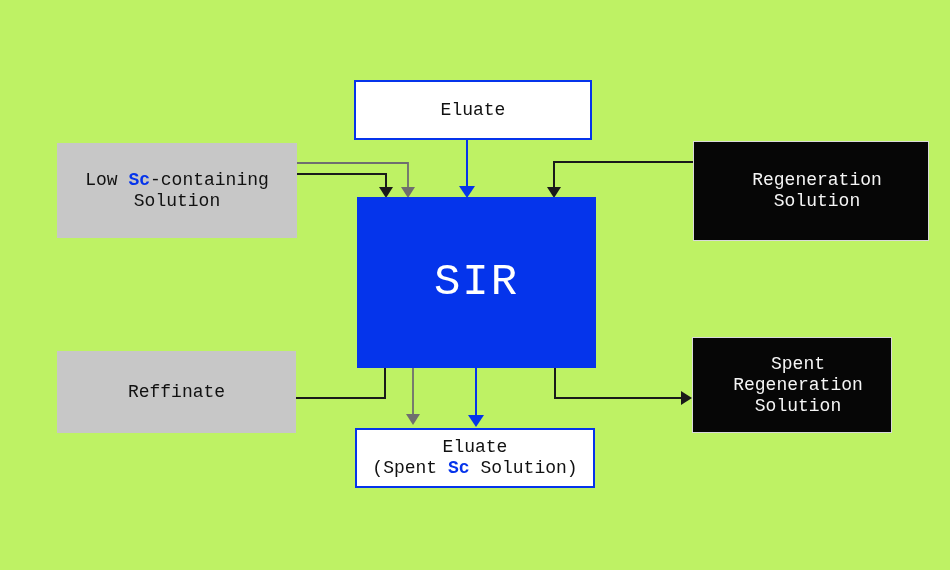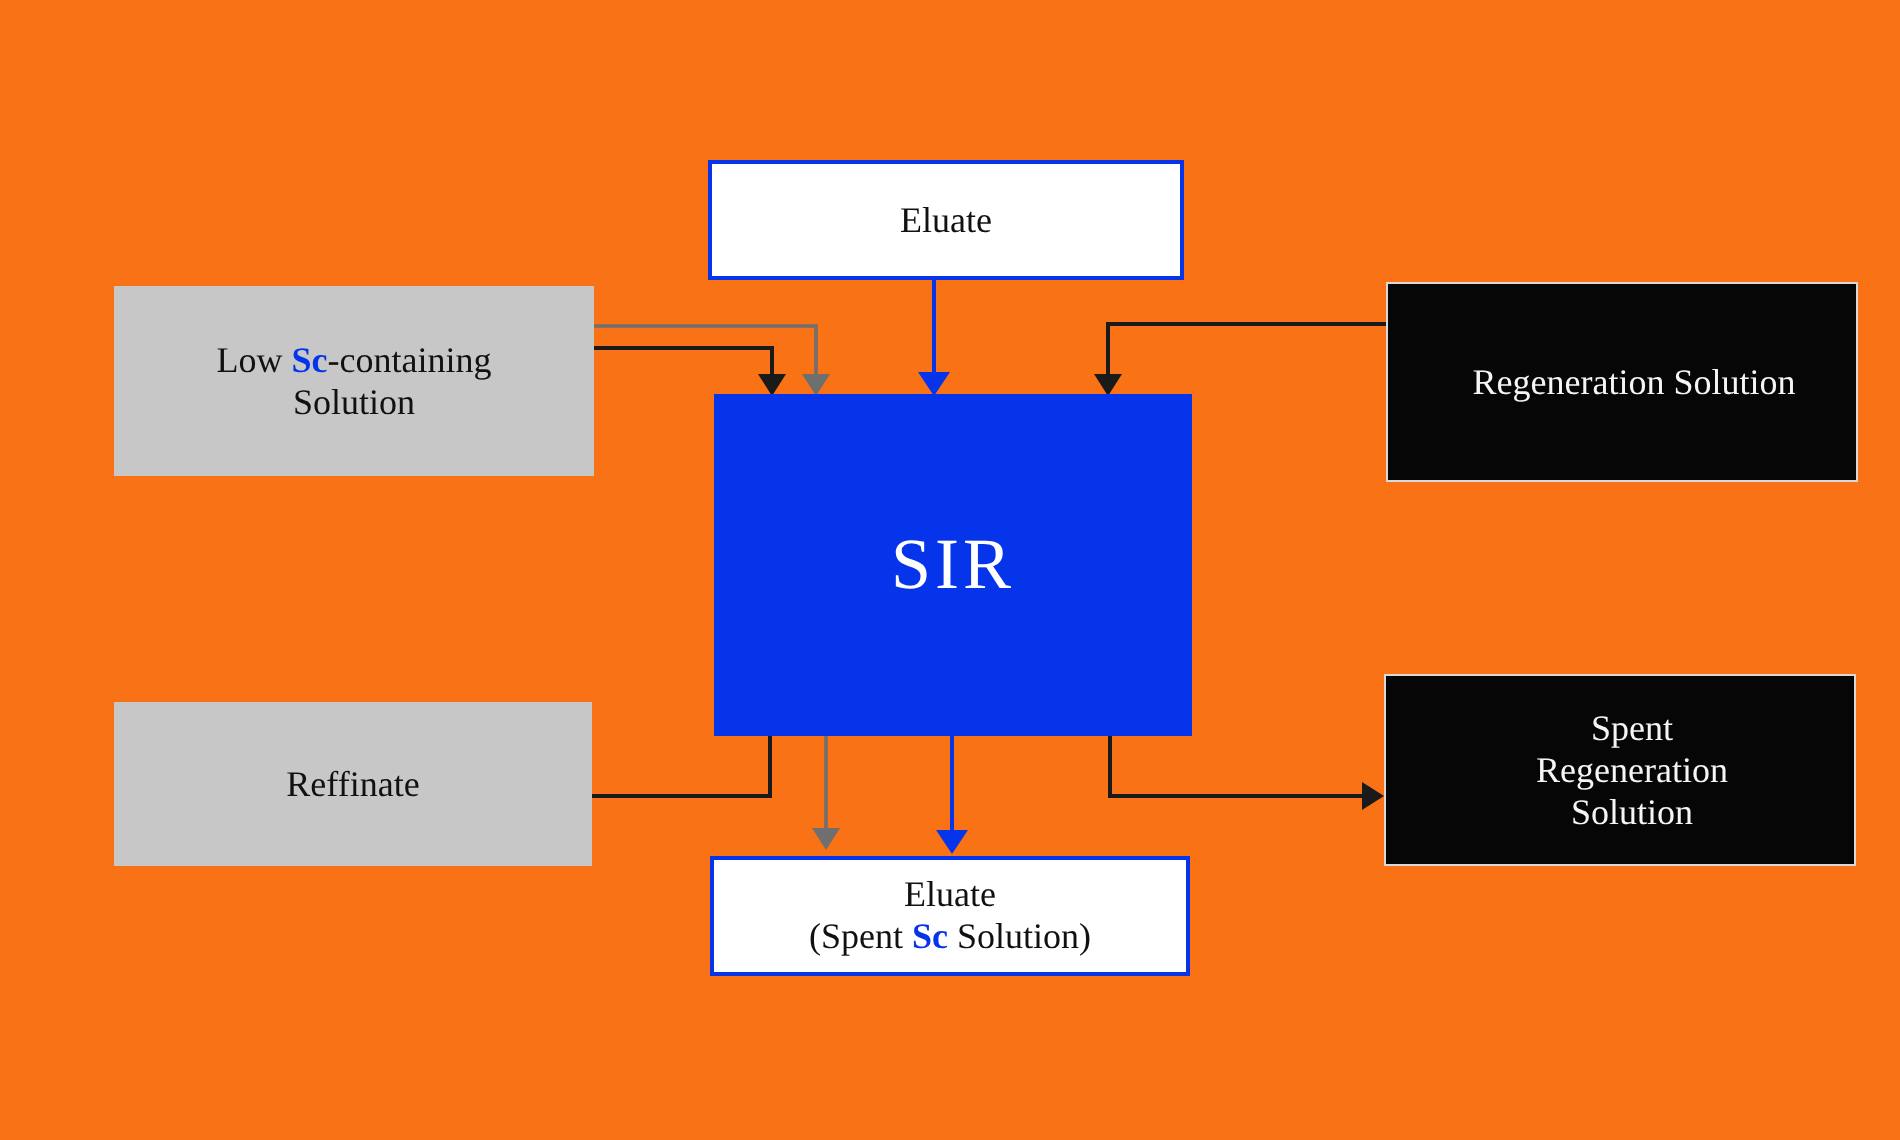--- a/index.html
+++ b/index.html
@@ -8,22 +8,22 @@
     --black-box:#060606;
     --text-dark:#111111;
     --text-light:#f5f5f5;
     --arrow-black:#1a1a1a;
     --arrow-gray:#6f6f6f;
   }
   html,body{margin:0;padding:0;background:#ffffff;}
   .canvas{
     position:relative;
     width:950px;height:570px;
-    background:#f97316;
-    font-family:Liberation Serif, serif;
+    background:#bef264;
+    font-family:Liberation Mono, monospace;
     color:var(--text-dark);
     overflow:hidden;
   }
   .arrows{position:absolute;left:0;top:0;width:950px;height:570px;}
   .ln{fill:none;stroke-width:2px;}
   .ln.black{stroke:var(--arrow-black);}
   .ln.gray{stroke:var(--arrow-gray);stroke-width:1.8px;}
   .ln.blue{stroke:var(--blue);}
   .hd.black{fill:var(--arrow-black);}
   .hd.gray{fill:var(--arrow-gray);}
@@ -34,28 +34,28 @@
     display:flex;flex-direction:column;
     align-items:center;justify-content:center;
     text-align:center;
     font-size:18px;line-height:21px;
   }
   .box.outlined{background:#ffffff;border:2px solid var(--blue);}
   .box.grayfill{background:var(--gray-box);margin-left:36px;}
   .box.blackfill{background:var(--black-box);color:var(--text-light);border:1px solid #d9d9d9;padding-left:12px;}
   .box.bluefill{background:var(--blue);color:#ffffff;}
   .sc{color:var(--blue);font-weight:bold;}
-  .sir-label{font-size:36px;letter-spacing:2px;font-weight:400;}
+  .sir-label{font-size:44px;letter-spacing:2px;font-weight:400;}
   
   #eluate-top   {left:354px;top:80px; width:238px;height:60px;}
   #low-sc       {left:21px; top:143px;width:240px;height:95px;}
   #regeneration {left:693px;top:141px;width:236px;height:100px;}
   #sir          {left:357px;top:197px;width:239px;height:171px;}
   #reffinate    {left:21px; top:351px;width:239px;height:82px;}
-  #spent        {left:692px;top:337px;width:236px;height:96px;}
+  #spent        {left:692px;top:337px;width:200px;height:96px;}
   #eluate-bottom{left:355px;top:428px;width:240px;height:60px;}
 </style>
 </head>
 <body>
 
 <div class="canvas">
 
   <svg class="arrows" viewBox="0 0 950 570" xmlns="http://www.w3.org/2000/svg">
 
     <g>

